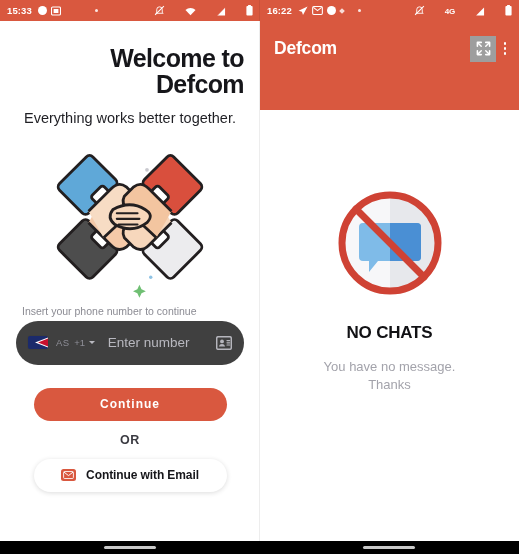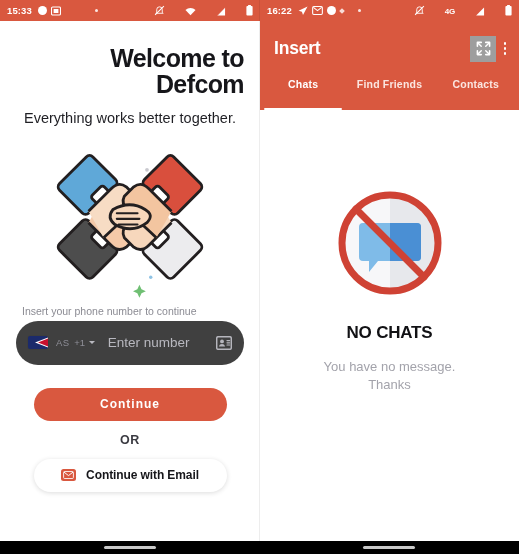--- a/index.html
+++ b/index.html
@@ -313,39 +313,34 @@
           <svg width="7" height="11" viewBox="0 0 7 11">
               <rect x="2.1" y="0" width="2.8" height="1.1" fill="#fff"></rect>
               <rect x="0.4" y="1" width="6.2" height="9.6" rx="1" fill="#fff"></rect>
             </svg>
         </span>
       </span>
     </div>
 
     <div class="appbar">
       <div class="appbar-top">
-        <span class="app-title">Insert</span>
+        <span class="app-title">Defcom</span>
         <span class="appbar-actions">
           <span class="fs-btn">
             <svg width="15" height="15" viewBox="0 0 16 16">
               <path d="M1.5 5.6V1.5h4.1M10.4 1.5h4.1v4.1M14.5 10.4v4.1h-4.1M5.6 14.5H1.5v-4.1" fill="none" stroke="#fff" stroke-width="1.7" stroke-linecap="round" stroke-linejoin="round"></path>
               <path d="M1.8 1.8 L5.6 5.6 M14.2 1.8 L10.4 5.6 M14.2 14.2 L10.4 10.4 M1.8 14.2 L5.6 10.4" stroke="#fff" stroke-width="1.5" stroke-linecap="round"></path>
             </svg>
           </span>
           <span class="kebab">
               <i></i>
               <i></i>
               <i></i>
             </span>
         </span>
-      </div>
-      <div class="tabs">
-        <div class="tab active">Chats</div>
-        <div class="tab inactive">Find Friends</div>
-        <div class="tab inactive">Contacts</div>
       </div>
     </div>
 
     <div class="empty-wrap">
       <div class="nochat-ic">
         <svg viewBox="0 0 120 120">
           <defs>
             <clipPath id="circClip">
                 <circle cx="60" cy="60" r="48"></circle>
               </clipPath>

